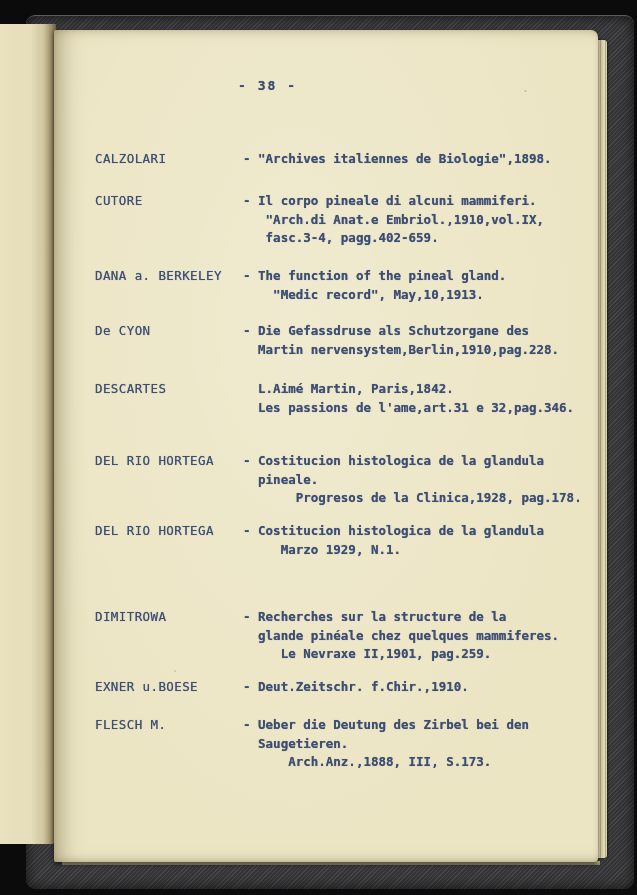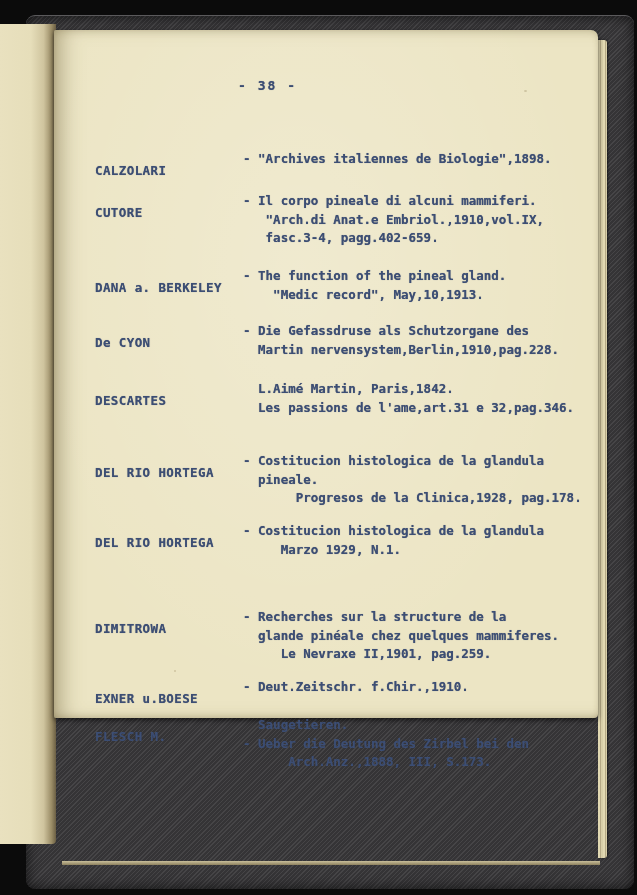--- a/index.html
+++ b/index.html
@@ -46,21 +46,21 @@
   .stack-bottom {
     position: absolute;
     left: 62px; top: 861px;
     width: 538px; height: 4px;
     background: linear-gradient(180deg, #c9bf99, #8d815f);
   }
   
   .page {
     position: absolute;
     left: 54px; top: 30px;
-    width: 544px; height: 688px;
+    width: 544px; height: 832px;
     background:
       radial-gradient(ellipse at 45% 35%, rgba(255,255,255,0.20), rgba(0,0,0,0) 70%),
       #ece5c4;
     border-radius: 2px 7px 4px 2px;
     box-shadow:
       inset 16px 0 22px -10px rgba(110,95,55,0.50),
       inset 0 -4px 9px -4px rgba(110,95,55,0.40),
       inset 0 4px 8px -4px rgba(110,95,55,0.30),
       0 2px 5px rgba(0,0,0,0.65);
   }
@@ -73,24 +73,24 @@
     font-weight: bold;
     text-shadow: 0 0 0.7px rgba(48,62,98,0.7);
     white-space: pre;
   }
   .entry {
     position: absolute;
     left: 0; width: 100%;
   }
   .entry .author {
     position: absolute;
-    left: 41px; top: 12px;
+    left: 41px; top: 0;
     font-size: 12.5px;
     line-height: 18.5px;
-    font-weight: bold;
+    font-weight: normal;
     letter-spacing: 0.4px;
     color: var(--ink, #3c4e74);
     text-shadow: 0 0 0.7px rgba(48,62,98,0.7);
     white-space: pre;
   }
   .entry .cite {
     position: absolute;
     left: 189px; top: 0;
   }
   .cite-line {
@@ -176,22 +176,22 @@
         </div>
         <div class="entry" style="top: 648px;">
           <span class="author">EXNER u.BOESE</span>
           <div class="cite">
             <div class="cite-line">- Deut.Zeitschr. f.Chir.,1910.</div>
           </div>
         </div>
         <div class="entry" style="top: 686px;">
           <span class="author">FLESCH M.</span>
           <div class="cite">
+            <div class="cite-line">- Ueber die Deutung des Zirbel bei den</div>
             <div class="cite-line">  Saugetieren.</div>
-            <div class="cite-line">- Ueber die Deutung des Zirbel bei den</div>
             <div class="cite-line">      Arch.Anz.,1888, III, S.173.</div>
           </div>
         </div>
       </div>
     <div class="speck" style="left:470px; top:60px; width:3px; height:2px;"></div>
     <div class="speck" style="left:120px; top:640px; width:2px; height:2px;"></div>
   </div>
 </div>
 
 </body></html>

